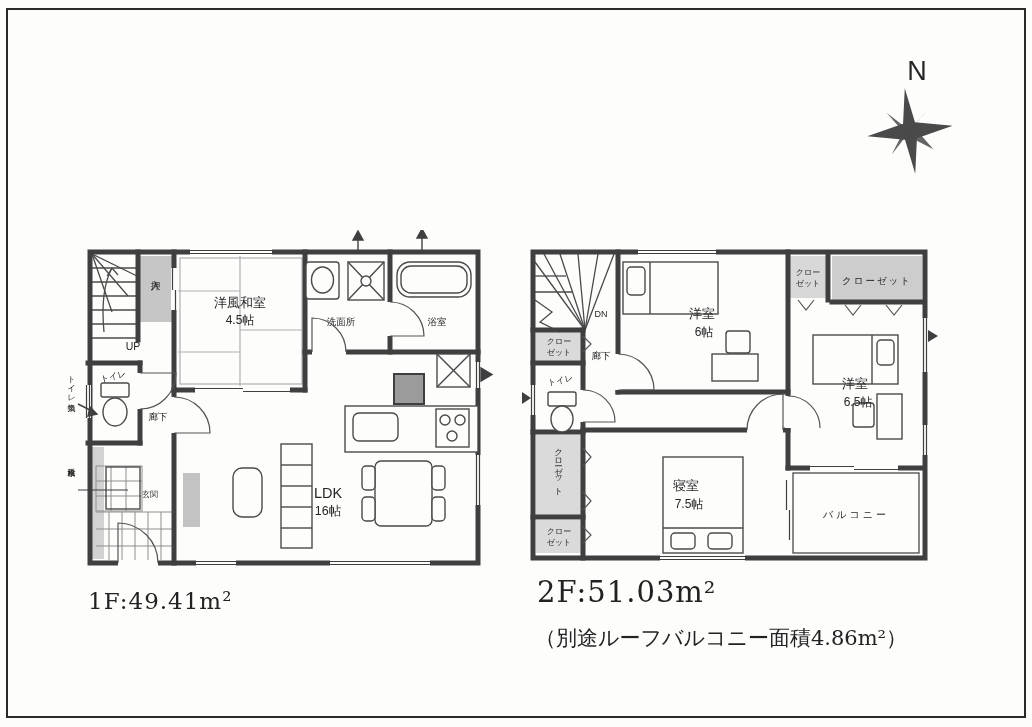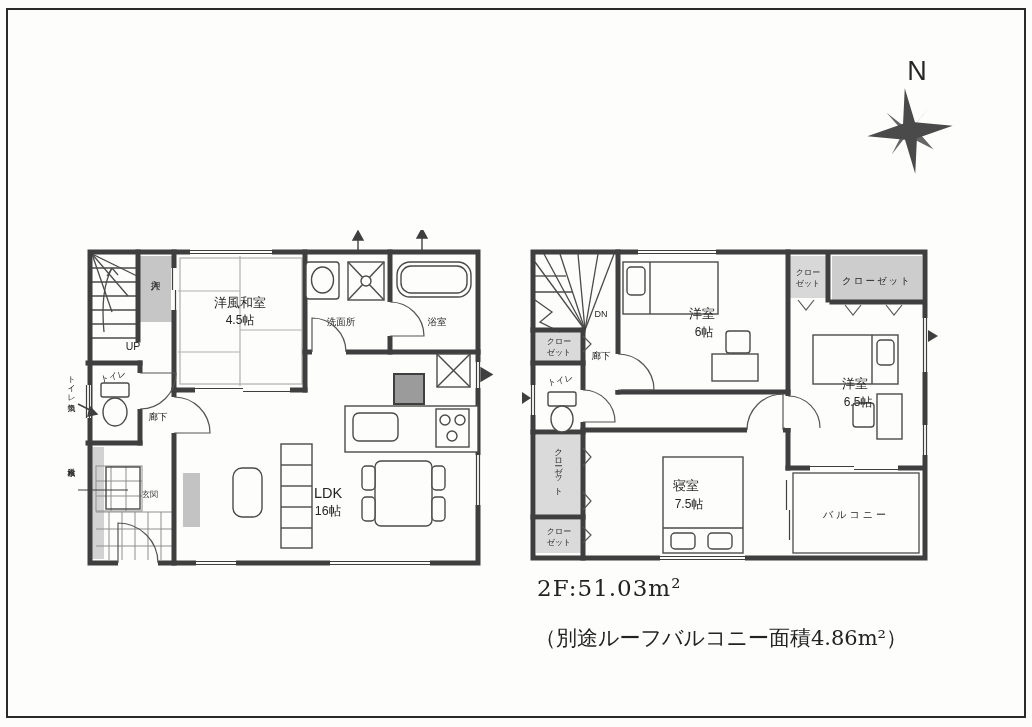--- a/index.html
+++ b/index.html
@@ -336,15 +336,16 @@
     <text x="808" y="275" font-size="8" text-anchor="middle">クロー</text>
     <text x="808" y="286" font-size="8" text-anchor="middle">ゼット</text>
     <text x="877" y="284" font-size="9.5" text-anchor="middle" letter-spacing="2">クローゼット</text>
     <text x="855" y="388" font-size="13" text-anchor="middle">洋室</text>
     <text x="858" y="406" font-size="12" text-anchor="middle">6.5帖</text>
     <text x="686" y="490" font-size="13" text-anchor="middle">寝室</text>
     <text x="689" y="508" font-size="12" text-anchor="middle">7.5帖</text>
     <text x="856" y="518" font-size="10" text-anchor="middle" letter-spacing="3">バルコニー</text>
   </svg>
 
-  <div class="arealabel" style="left:537px;top:575px;font-size:23px;">2F:51.03m²</div>
+  <div class="arealabel" style="left:88px;top:588px;font-size:23px;">1F:49.41m²</div>
+  <div class="arealabel" style="left:537px;top:575px;font-size:29px;">2F:51.03m²</div>
   <div class="arealabel" style="left:535px;top:624px;font-size:21px;letter-spacing:0;">（別途ルーフバルコニー面積4.86m²）</div>
 </div>
 
 </body></html>

